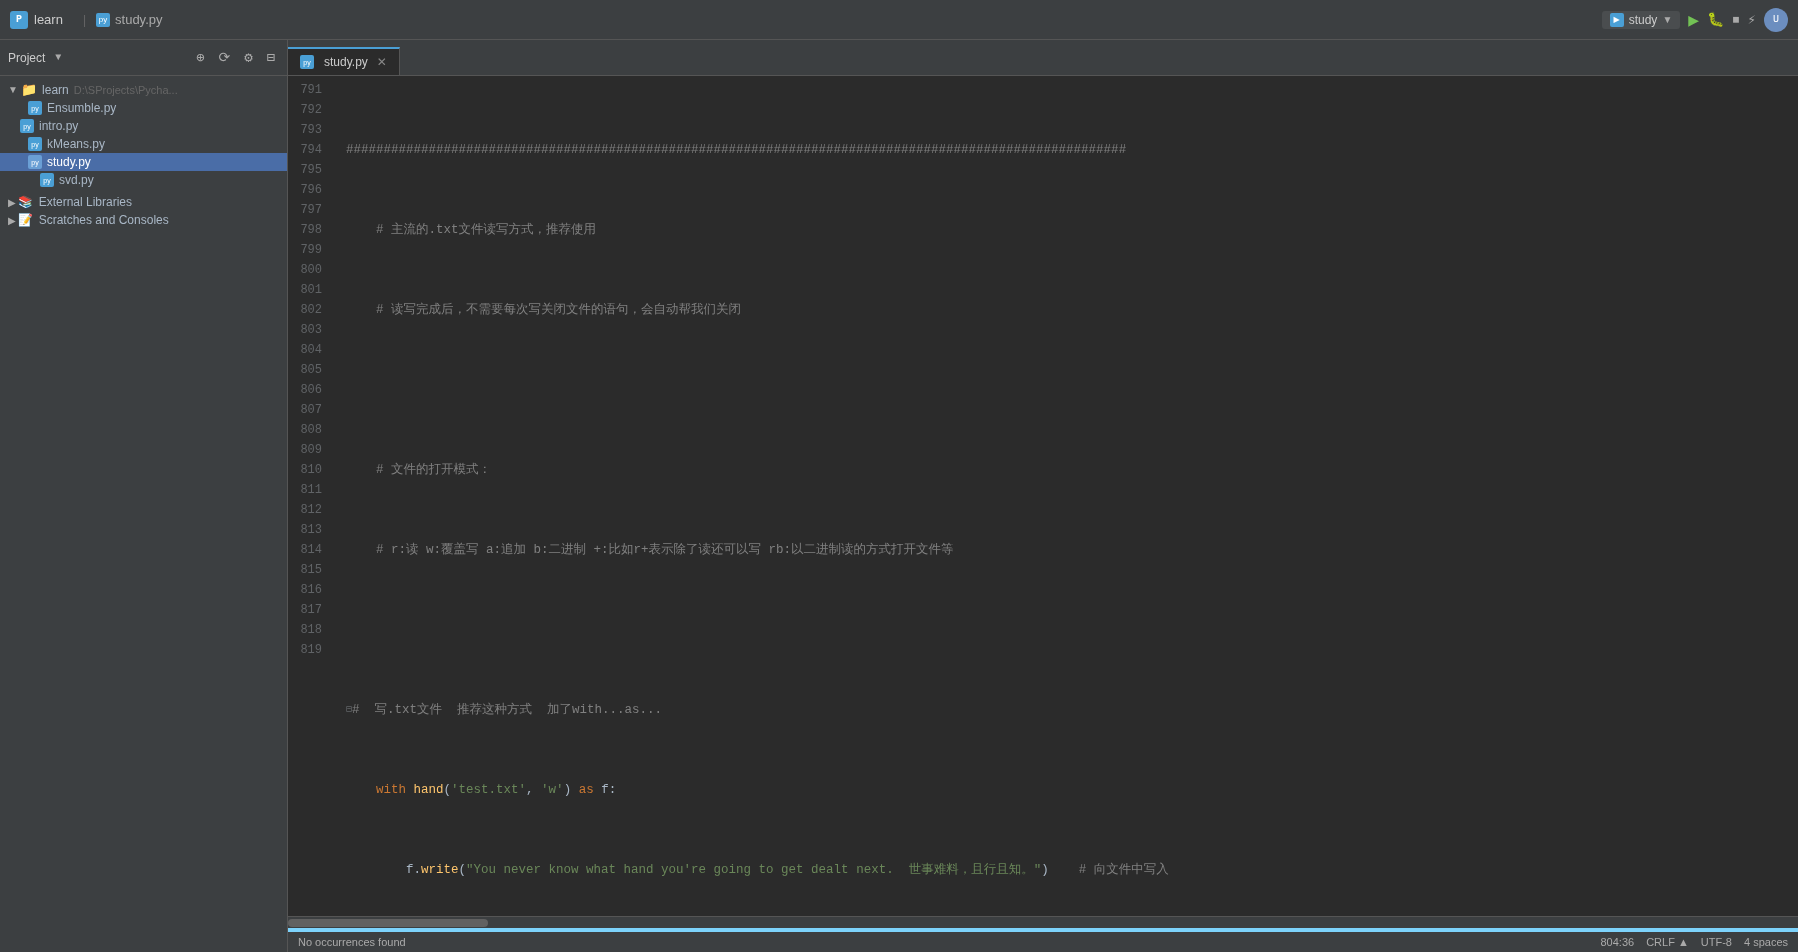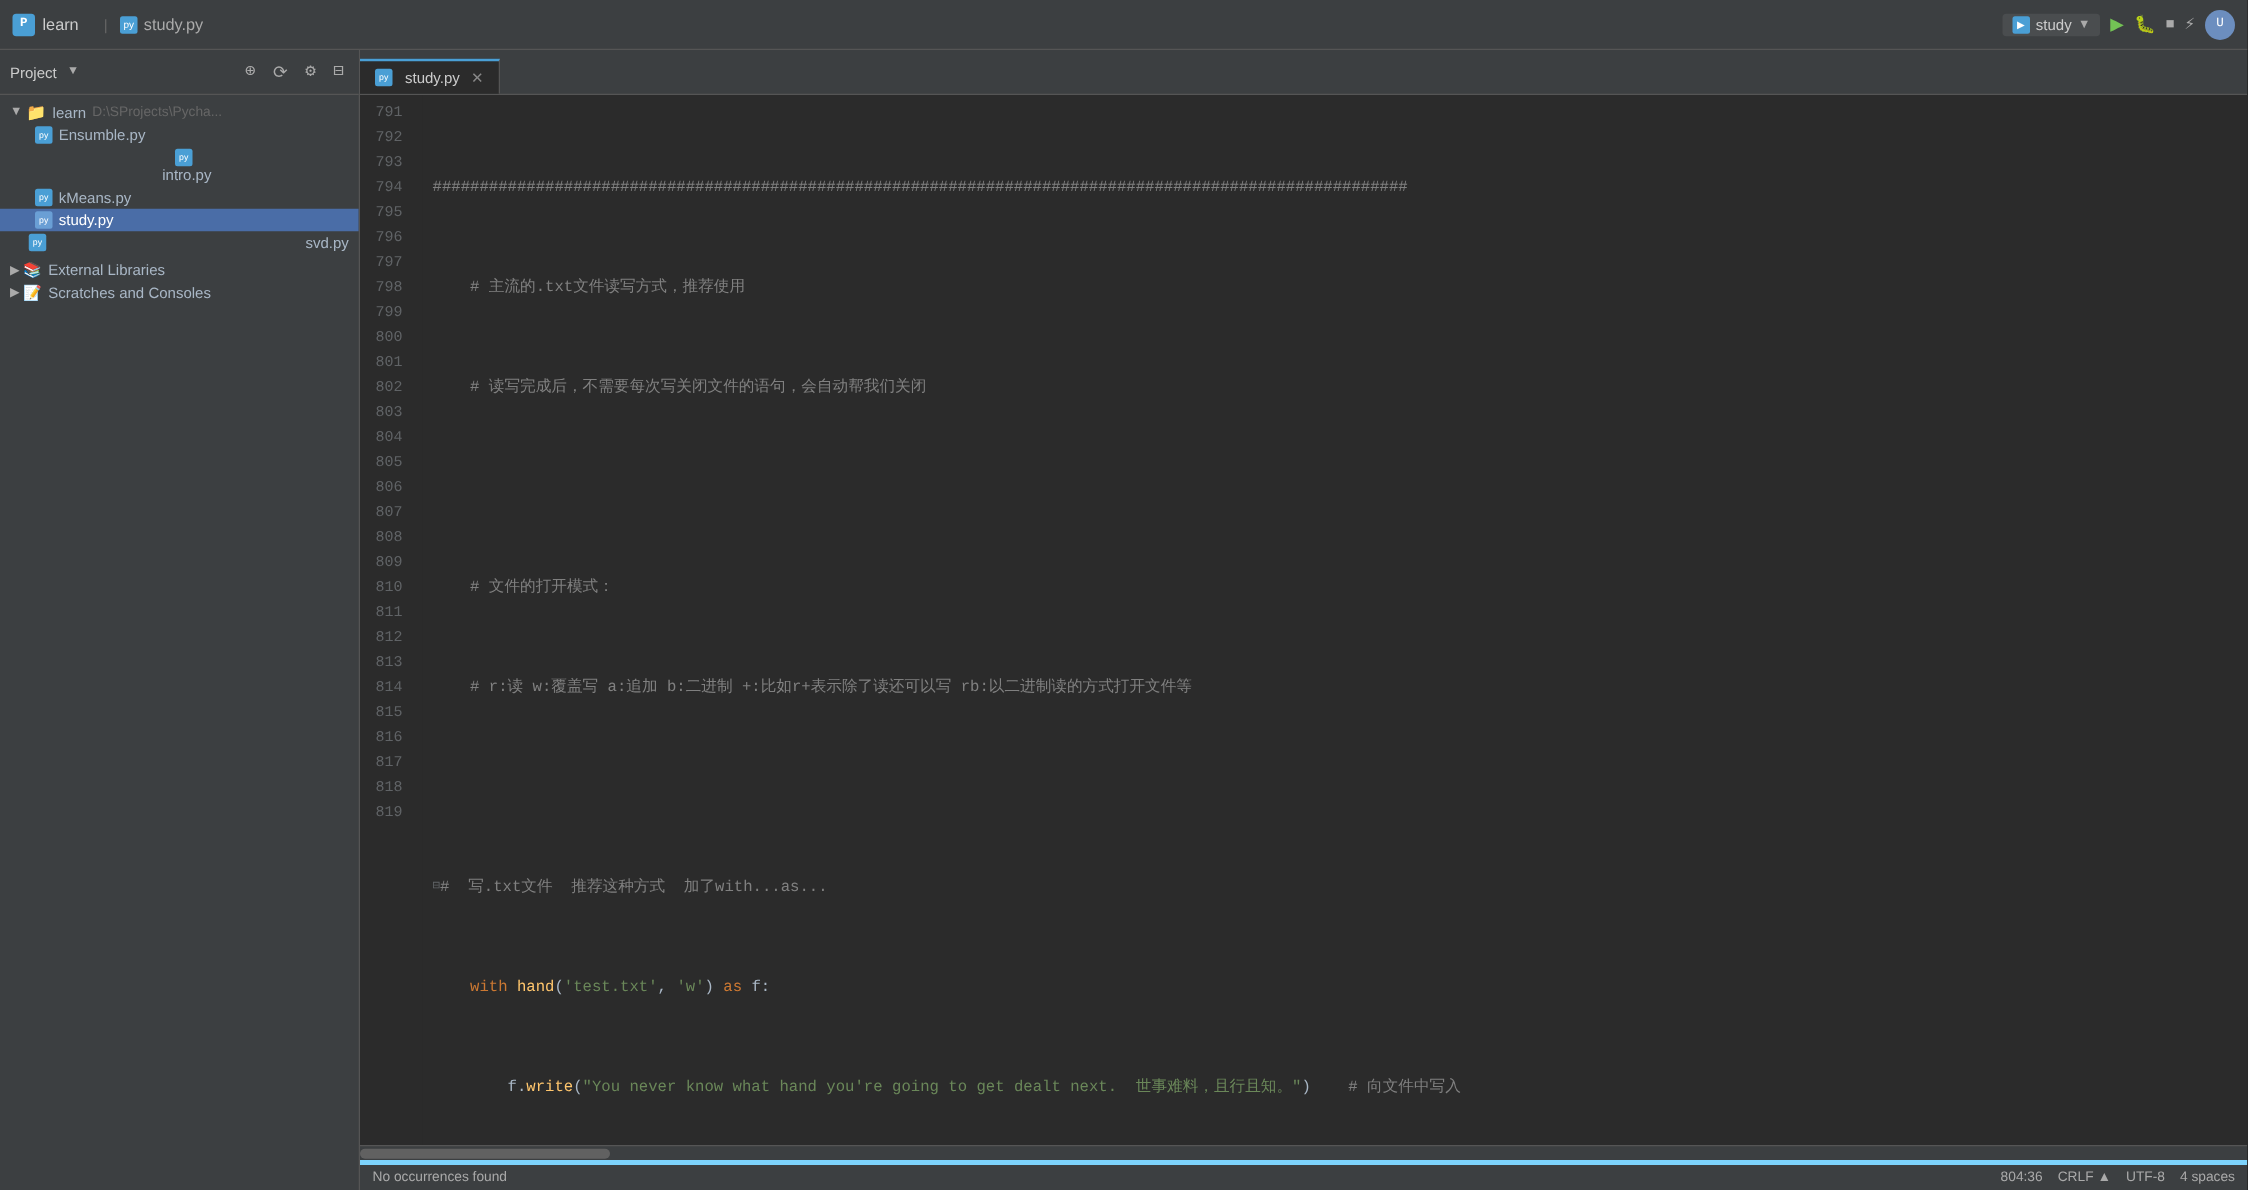--- a/index.html
+++ b/index.html
@@ -330,33 +330,33 @@
         <span class="chevron">▼</span>
         <span class="icon folder-icon">📁</span>
         <span>learn</span>
         <span style="color:#666; margin-left:5px; font-size:11px;">D:\SProjects\Pycha...</span>
       </div>
 
       <div class="tree-item" style="padding-left:28px;">
         <div class="py-icon">py</div>
         <span>Ensumble.py</span>
       </div>
-      <div class="tree-item" style="padding-left:20px;flex-direction:column;">
+      <div class="tree-item" style="padding-left:20px;">
         <div class="py-icon">py</div>
         <span>intro.py</span>
       </div>
       <div class="tree-item" style="padding-left:28px;">
         <div class="py-icon">py</div>
         <span>kMeans.py</span>
       </div>
       <div class="tree-item selected" style="padding-left:28px;">
         <div class="py-icon" style="background:#6a9fd5;">py</div>
         <span>study.py</span>
       </div>
-      <div class="tree-item" style="padding-left:23px;justify-content:space-between;">
+      <div class="tree-item" style="padding-left:40px;">
         <div class="py-icon">py</div>
         <span>svd.py</span>
       </div>
 
       <div class="tree-item" style="margin-top:4px;">
         <span class="chevron">▶</span>
         <span style="margin-right:5px; color:#aaa;">📚</span>
         <span>External Libraries</span>
       </div>
 

